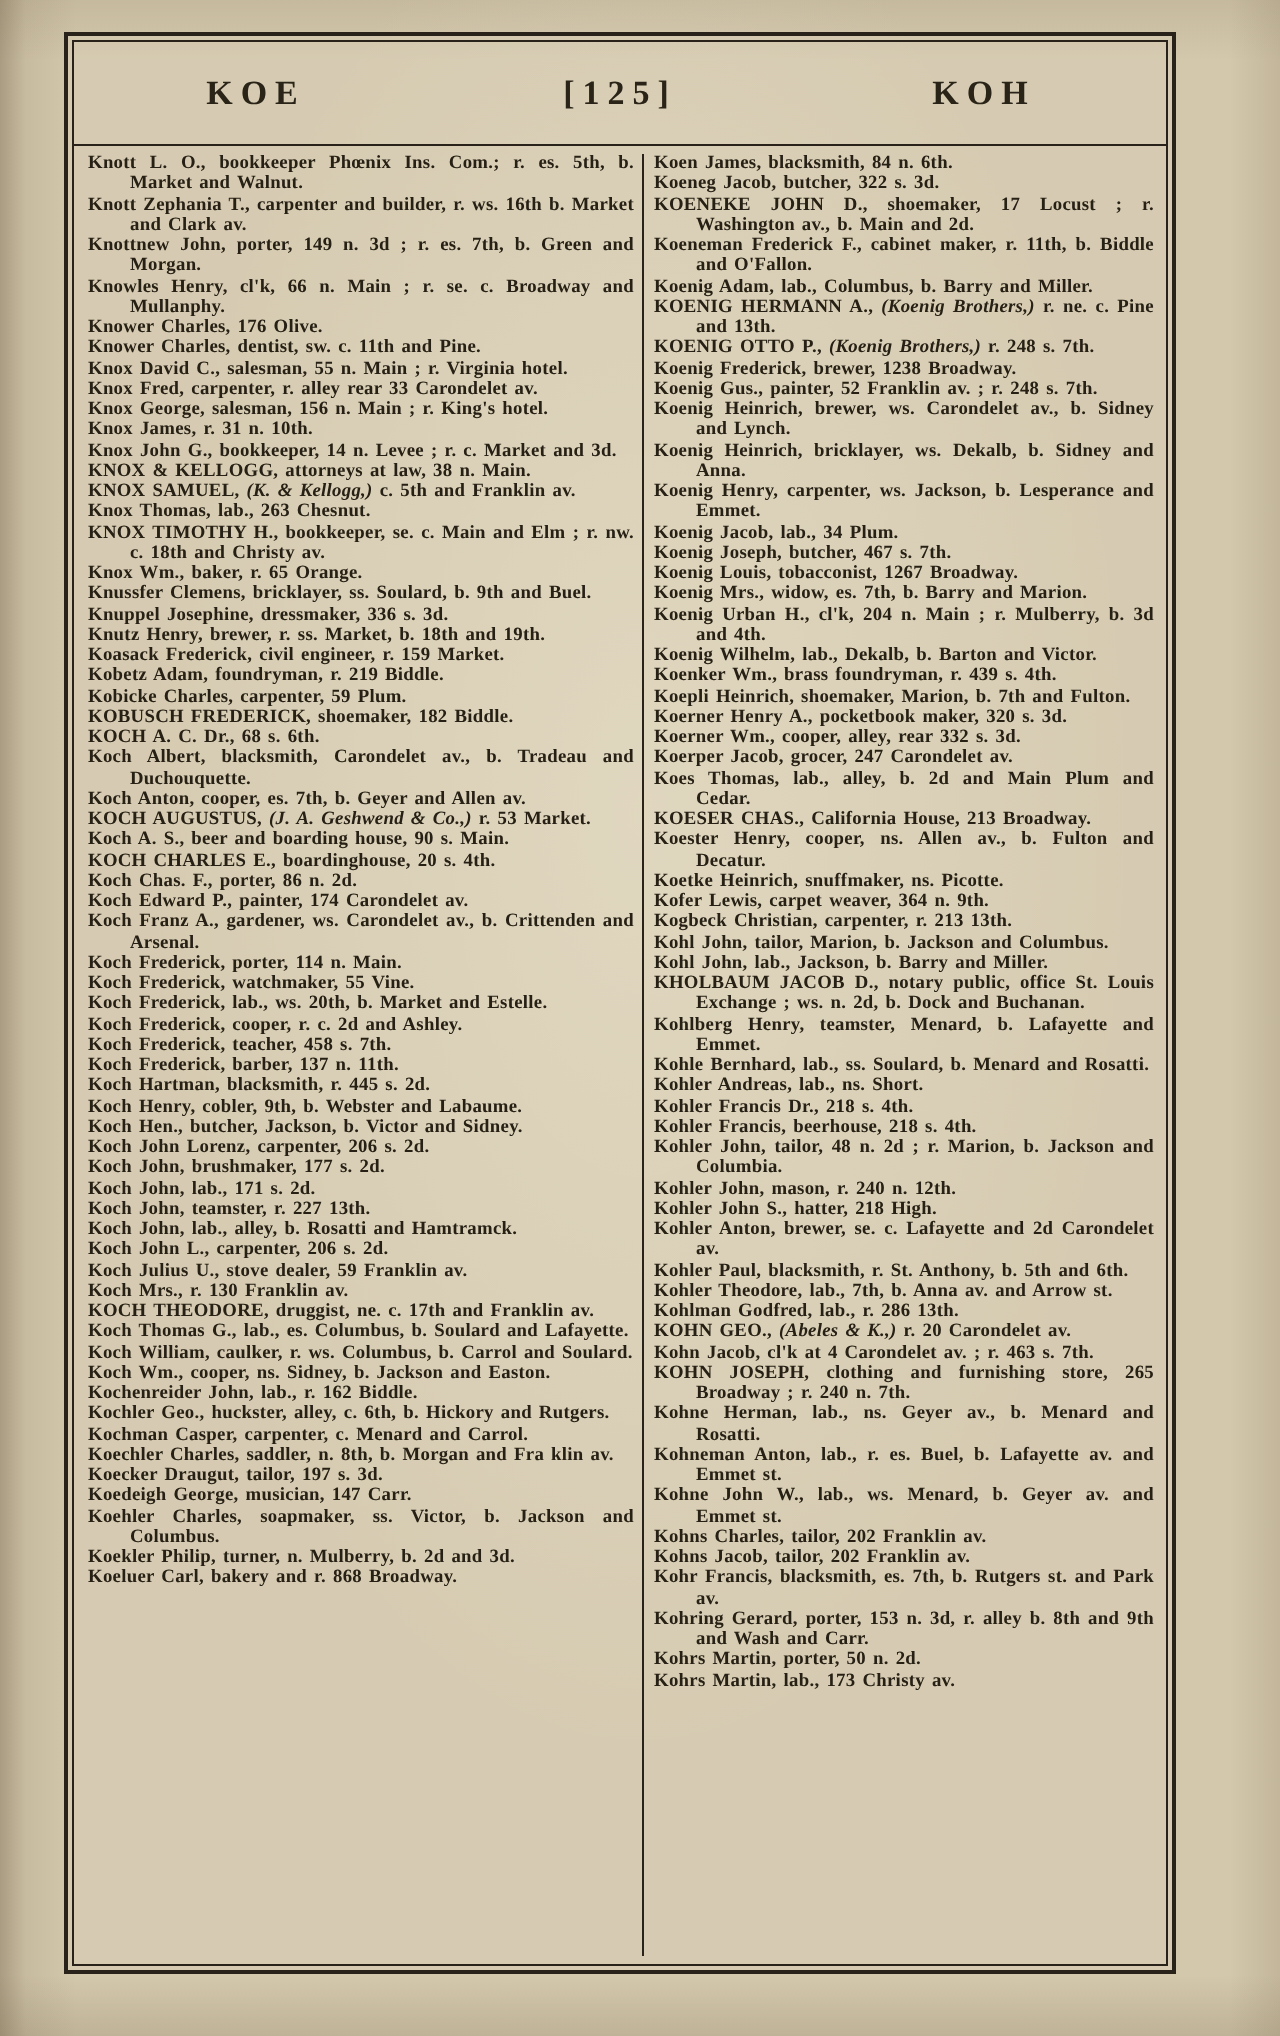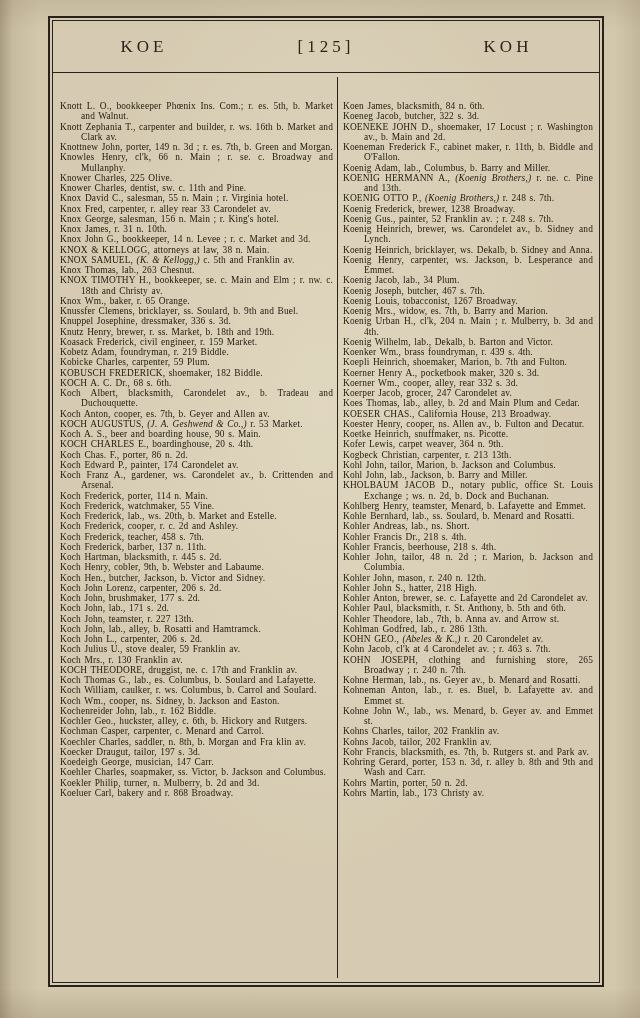--- a/index.html
+++ b/index.html
@@ -18,26 +18,27 @@
     position: absolute;
     inset: 0;
     background:
       radial-gradient(ellipse at 50% 40%, rgba(255,250,232,0.35) 0%, rgba(0,0,0,0) 55%),
       linear-gradient(90deg, rgba(90,75,50,0.35) 0%, rgba(90,75,50,0.10) 2%, rgba(0,0,0,0) 6%, rgba(0,0,0,0) 96%, rgba(120,105,75,0.18) 100%),
       linear-gradient(180deg, rgba(120,105,75,0.15) 0%, rgba(0,0,0,0) 3%, rgba(0,0,0,0) 97%, rgba(120,105,75,0.22) 100%),
       #d3c7ac;
   }
   .frame {
     position: absolute;
-    left: 48px;
+    left: 32px;
     top: 16px;
     width: 552px;
     height: 967px;
     border: 2.5px solid #28221a;
     background: rgba(222, 212, 188, 0.35);
+    font-weight: bold;
   }
   .frame-inner {
     position: absolute;
     inset: 2px;
     border: 1px solid #28221a;
     display: flex;
     flex-direction: column;
   }
   .running-header {
     flex: 0 0 auto;
@@ -56,21 +57,20 @@
     display: flex;
     padding: 4px 6px 4px 7px;
     overflow: hidden;
   }
   .col {
     color: #272014;
     font-size: 9.4px;
     line-height: 10.25px;
     letter-spacing: 0.15px;
     word-spacing: 1px;
-    margin-top: 24px;
   }
   .col-left { width: 273px; }
   .col-right { flex: 1; }
   .divider {
     flex: 0 0 1px;
     background: #28221a;
     margin: 0 5px 0 4px;
   }
   .entry {
     margin: 0;
@@ -90,21 +90,21 @@
         <span class="hcell">KOE</span>
         <span class="hcell">[125]</span>
         <span class="hcell">KOH</span>
       </div>
       <div class="page-body">
         <div class="col col-left">
             <p class="entry">Knott L. O., bookkeeper Phœnix Ins. Com.; r. es. 5th, b. Market and Walnut.</p>
             <p class="entry">Knott Zephania T., carpenter and builder, r. ws. 16th b. Market and Clark av.</p>
             <p class="entry">Knottnew John, porter, 149 n. 3d ; r. es. 7th, b. Green and Morgan.</p>
             <p class="entry">Knowles Henry, cl'k, 66 n. Main ; r. se. c. Broadway and Mullanphy.</p>
-            <p class="entry">Knower Charles, 225 Olive.</p>
+            <p class="entry">Knower Charles, 176 Olive.</p>
             <p class="entry">Knower Charles, dentist, sw. c. 11th and Pine.</p>
             <p class="entry">Knox David C., salesman, 55 n. Main ; r. Virginia hotel.</p>
             <p class="entry">Knox Fred, carpenter, r. alley rear 33 Carondelet av.</p>
             <p class="entry">Knox George, salesman, 156 n. Main ; r. King's hotel.</p>
             <p class="entry">Knox James, r. 31 n. 10th.</p>
             <p class="entry">Knox John G., bookkeeper, 14 n. Levee ; r. c. Market and 3d.</p>
             <p class="entry">KNOX &amp; KELLOGG, attorneys at law, 38 n. Main.</p>
             <p class="entry">KNOX SAMUEL, <em>(K. &amp; Kellogg,)</em> c. 5th and Franklin av.</p>
             <p class="entry">Knox Thomas, lab., 263 Chesnut.</p>
             <p class="entry">KNOX TIMOTHY H., bookkeeper, se. c. Main and Elm ; r. nw. c. 18th and Christy av.</p>

